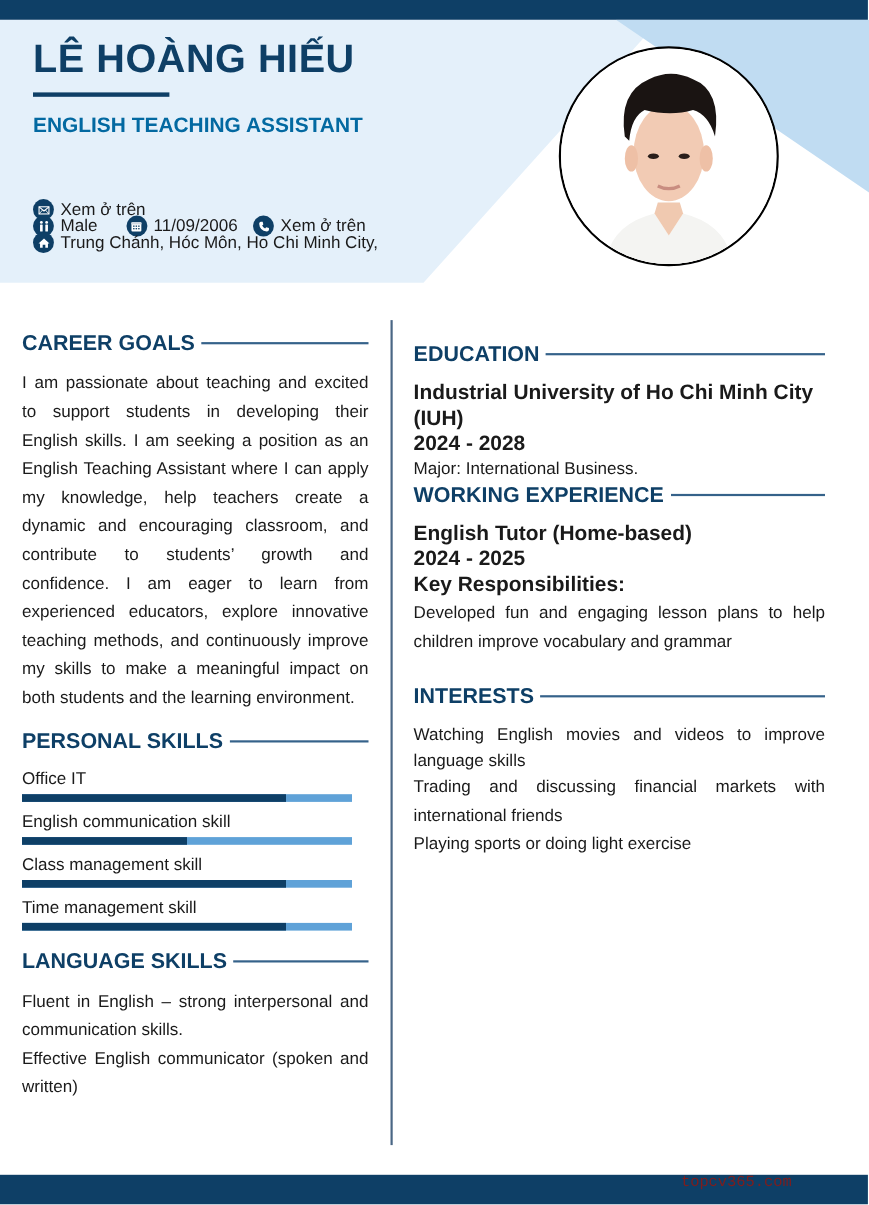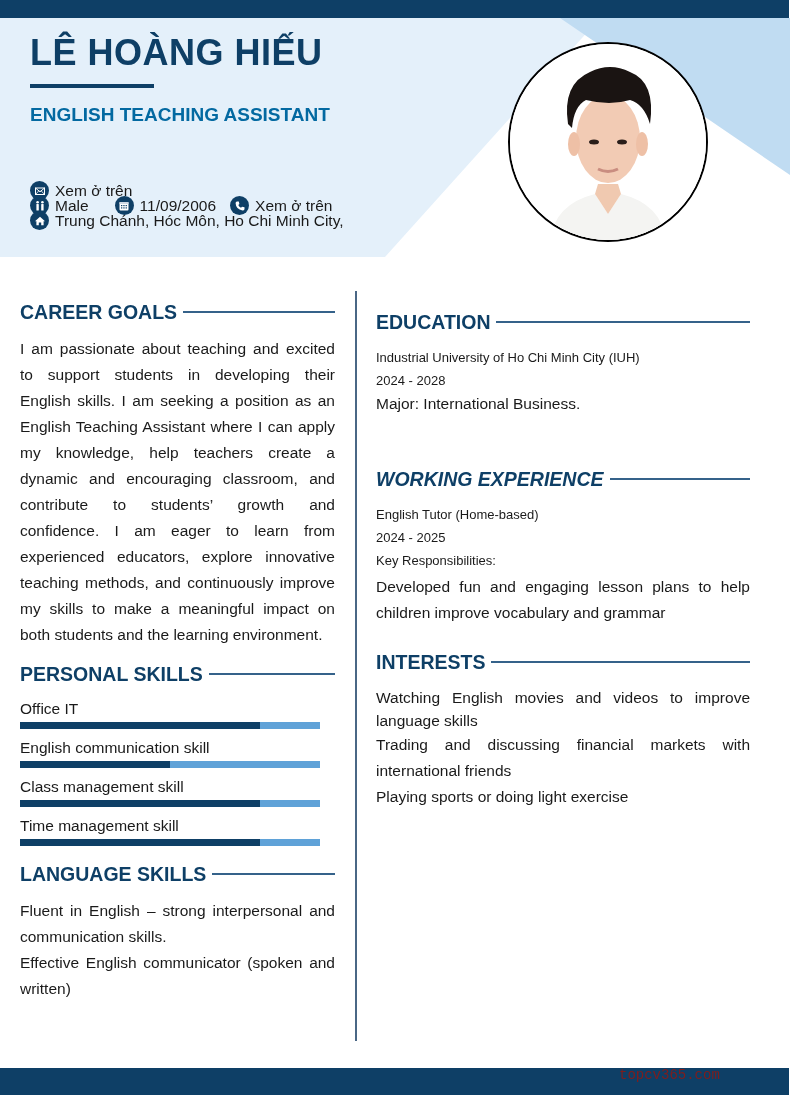--- a/index.html
+++ b/index.html
@@ -18,21 +18,21 @@
   .right-col { position: absolute; left: 376px; top: 300px; width: 374px; }
   .divider { position: absolute; left: 355px; top: 291px; width: 2px; height: 750px; background: #4a6785; }
   .sec-head { display: flex; align-items: center; height: 24px; margin: 0; text-align: right; }
   .sec-head .label { font-size: 19.5px; font-weight: bold; color: #0e3f66; white-space: nowrap; }
   .sec-head .rule { flex: 1; height: 2px; background: #35628a; margin-left: 6px; }
   .para { font-size: 15.5px; line-height: 26px; text-align: justify; margin: 0; }
   .skill { margin-top: 0; }
   .skill-label { font-size: 15.5px; height: 26px; line-height: 26px; }
   .skill-bar { width: 300px; height: 7px; background: #5fa2d8; position: relative; margin-bottom: 6px; }
   .skill-fill { position: absolute; left: 0; top: 0; height: 7px; background: #0e3f66; }
-  .bold-line { font-size: 13px; font-weight: normal; line-height: 23px; }
+  .bold-line { font-size: 19px; font-weight: bold; line-height: 23px; }
   .plain-line { font-size: 15.5px; line-height: 23px; }
   .bottombar { position: absolute; left: 0; top: 1068px; width: 789px; height: 27px; background: #0e3f66; }
   .watermark { position: absolute; left: 619px; top: 1067px; font-family: "Liberation Mono", "DejaVu Sans Mono", monospace; font-size: 14px; color: #7f1d1d; }
 </style>
 </head>
 <body>
 
 <div class="topbar"></div>
 
 <svg class="header-bg" viewBox="0 0 790 240" preserveAspectRatio="none">
@@ -185,21 +185,21 @@
       <span class="rule"></span>
     </div>
     <div style="margin-top:12px;">
       <div class="bold-line">Industrial University of Ho Chi Minh City (IUH)</div>
       <div class="bold-line">2024 - 2028</div>
       <div class="plain-line">Major: International Business.</div>
     </div>
   </section>
 
   <section>
-    <div class="sec-head" style="margin-top:52px;font-style:italic;">
+    <div class="sec-head" style="">
       <span class="label">WORKING EXPERIENCE</span>
       <span class="rule"></span>
     </div>
     <div style="margin-top:12px;">
       <div class="bold-line">English Tutor (Home-based)</div>
       <div class="bold-line">2024 - 2025</div>
       <div class="bold-line">Key Responsibilities:</div>
       <p class="para" style="margin-top:2px;">Developed fun and engaging lesson plans to help children improve vocabulary and grammar</p>
     </div>
   </section>

